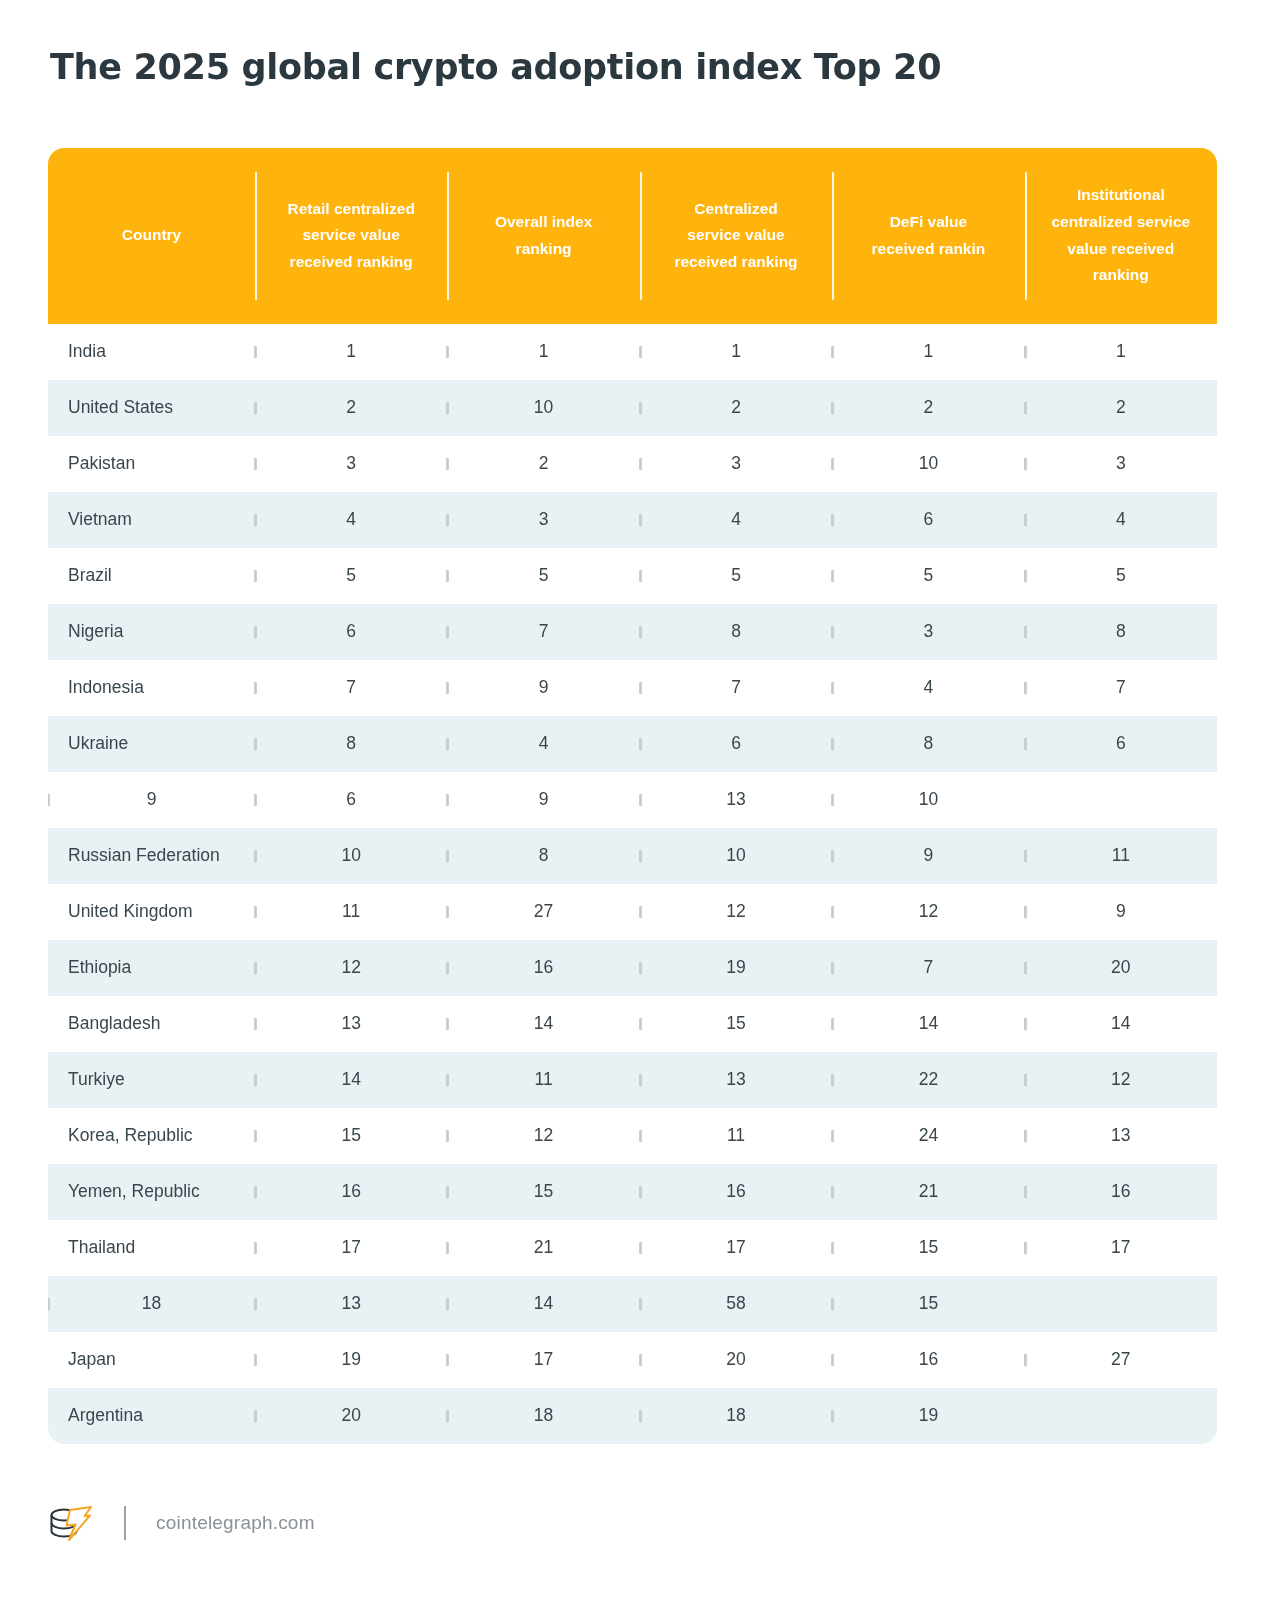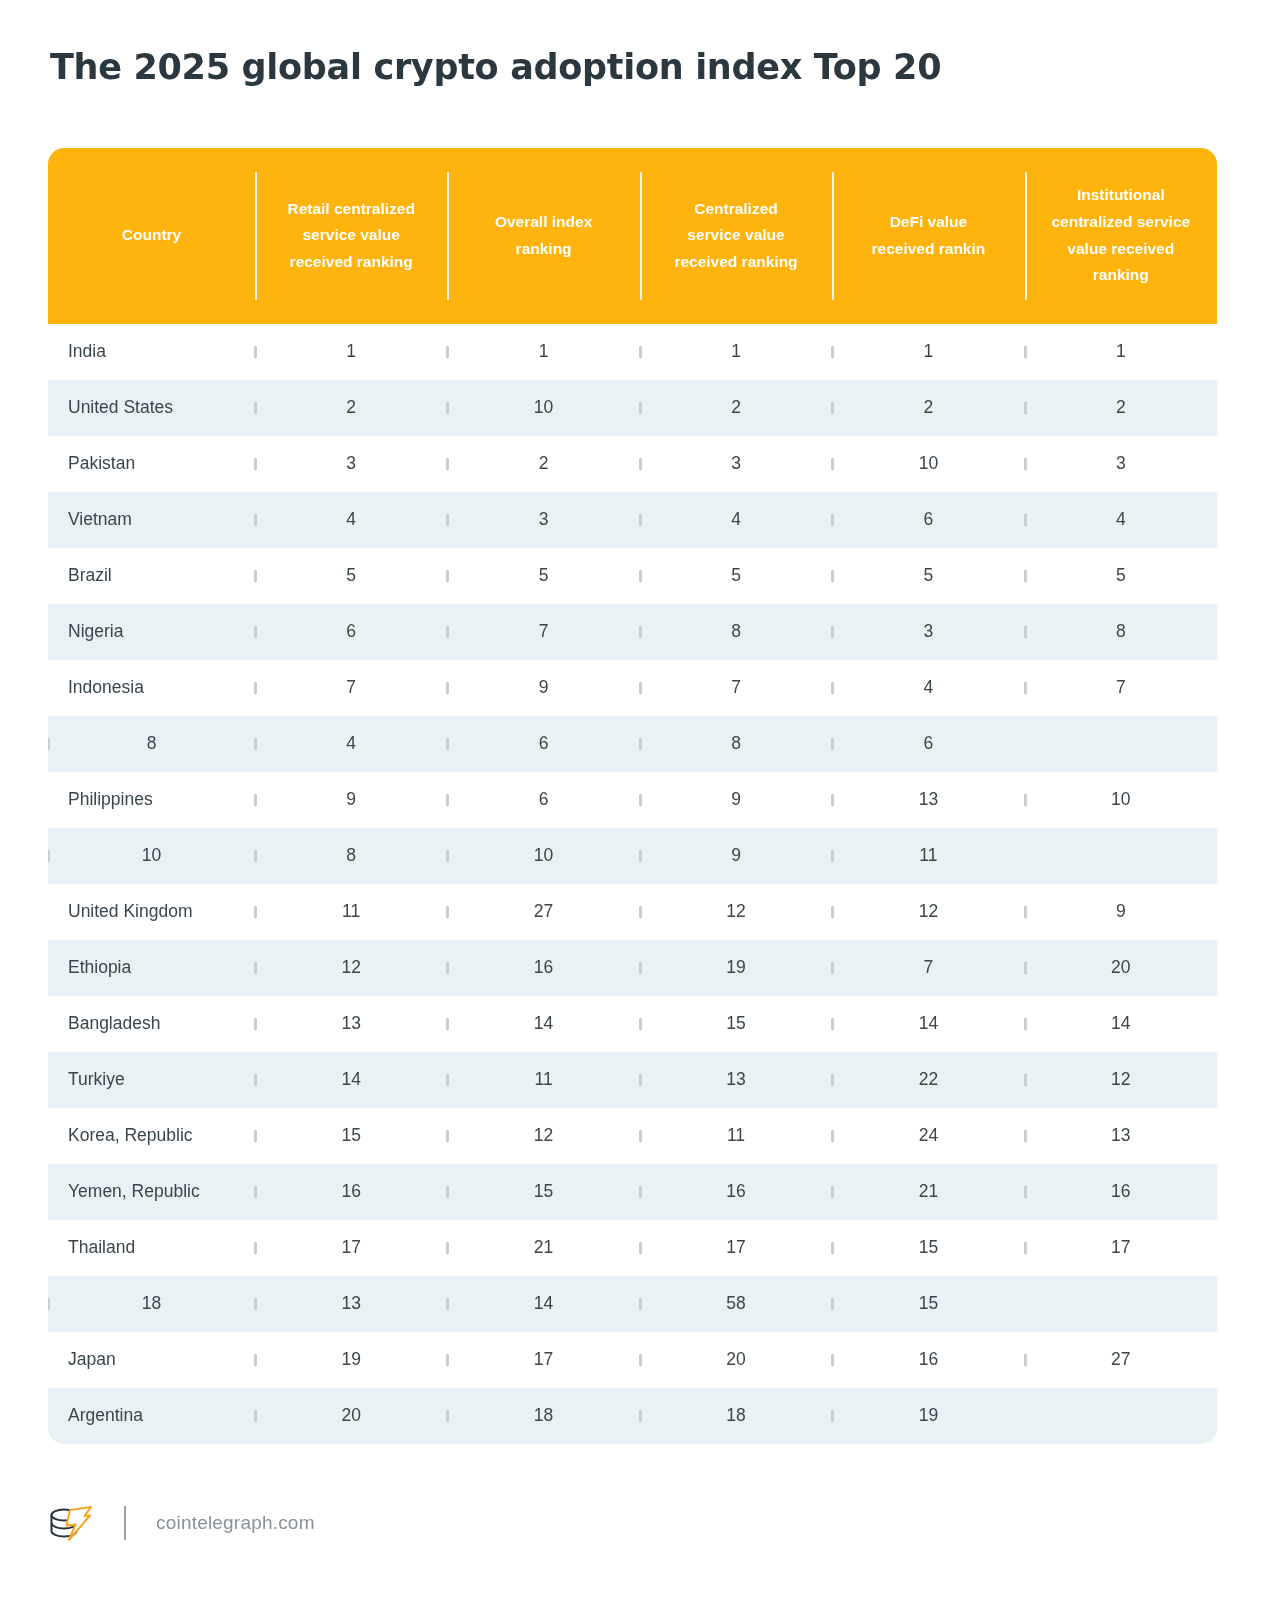--- a/index.html
+++ b/index.html
@@ -232,20 +232,21 @@
         <div class="cell value">
           <span class="tick"></span>
           <span>4</span>
         </div>
         <div class="cell value">
           <span class="tick"></span>
           <span>7</span>
         </div>
       </div>
       <div class="trow stripe">
+        <div class="cell country">Ukraine</div>
         <div class="cell value">
           <span class="tick"></span>
           <span>8</span>
         </div>
         <div class="cell value">
           <span class="tick"></span>
           <span>4</span>
         </div>
         <div class="cell value">
           <span class="tick"></span>
@@ -254,21 +255,20 @@
         <div class="cell value">
           <span class="tick"></span>
           <span>8</span>
         </div>
         <div class="cell value">
           <span class="tick"></span>
           <span>6</span>
         </div>
       </div>
       <div class="trow">
-        <div class="cell country">Philippines</div>
         <div class="cell value">
           <span class="tick"></span>
           <span>9</span>
         </div>
         <div class="cell value">
           <span class="tick"></span>
           <span>6</span>
         </div>
         <div class="cell value">
           <span class="tick"></span>
@@ -277,20 +277,21 @@
         <div class="cell value">
           <span class="tick"></span>
           <span>13</span>
         </div>
         <div class="cell value">
           <span class="tick"></span>
           <span>10</span>
         </div>
       </div>
       <div class="trow stripe">
+        <div class="cell country">Russian Federation</div>
         <div class="cell value">
           <span class="tick"></span>
           <span>10</span>
         </div>
         <div class="cell value">
           <span class="tick"></span>
           <span>8</span>
         </div>
         <div class="cell value">
           <span class="tick"></span>

